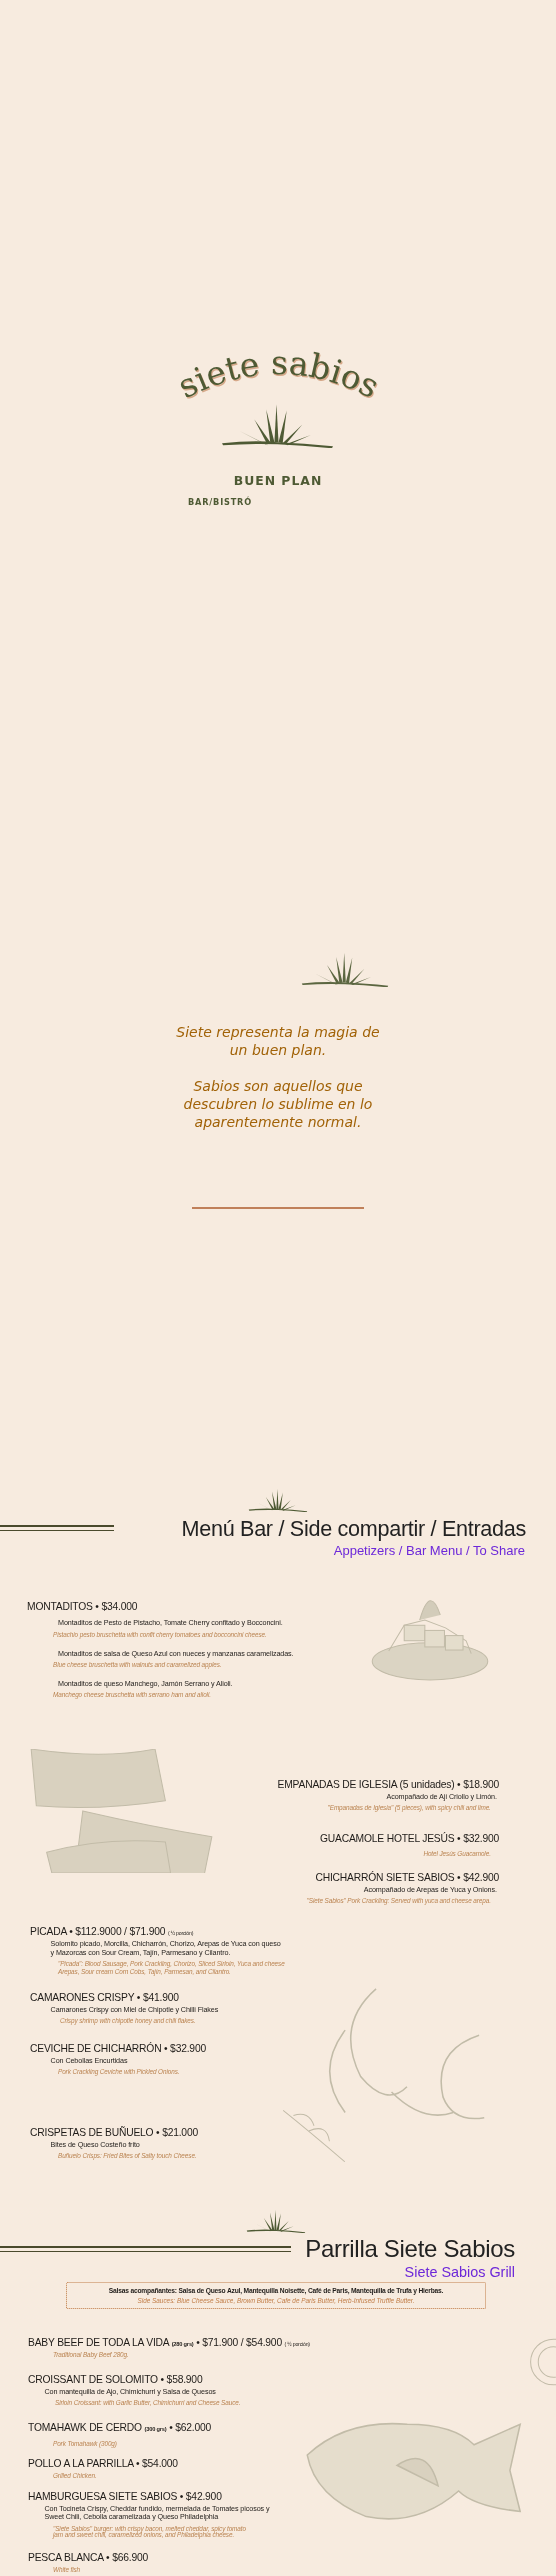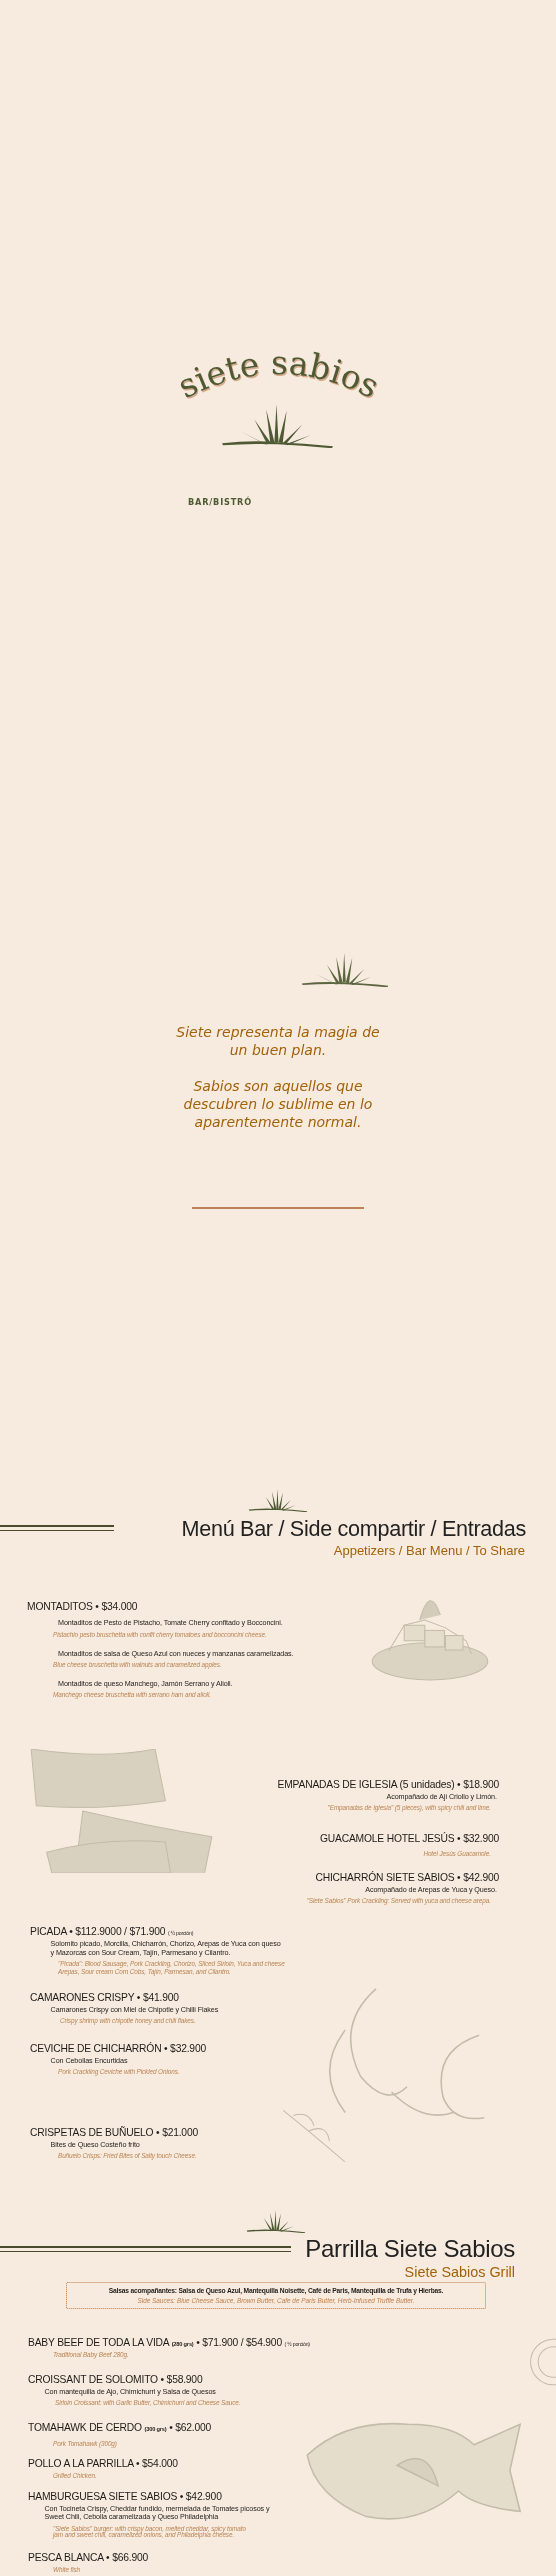--- a/index.html
+++ b/index.html
@@ -13,21 +13,21 @@
     font-family: "DejaVu Sans", sans-serif; font-weight: bold; font-size: 8.2px; letter-spacing: 0.8px; color: #4e5a34; }
 
   
   .intro { position: absolute; left: 103px; width: 350px; top: 1023px; text-align: center;
     font-family: "DejaVu Sans", sans-serif; font-style: italic; font-size: 14px; line-height: 18px; color: #a16207; }
   .intro p { margin-bottom: 18px; white-space: pre-line; }
   .intro-rule { position: absolute; left: 192px; top: 1207px; width: 172px; height: 2.1px; background: #c0805a; }
 
   
   .sec-title { position: absolute; font-family: "Liberation Sans", sans-serif; color: #222; font-size: 24px; line-height: 1; white-space: nowrap; letter-spacing: -0.3px; }
-  .sec-sub { position: absolute; font-family: "Liberation Sans", sans-serif; color: #a16207; font-size: 14.4px; line-height: 1; white-space: nowrap; }
+  .sec-sub { position: absolute; font-family: "Liberation Sans", sans-serif; color: #6d28d9; font-size: 14.4px; line-height: 1; white-space: nowrap; }
   .rule { position: absolute; height: 7.2px; }
   .rule::before, .rule::after { content: ""; position: absolute; left: 0; right: 0; height: 1.5px; background: #4a4a2c; }
   .rule::before { top: 0; }
   .rule::after { top: 4.6px; }
 
   
   .item { position: absolute; margin-top: 16px; }
   .item .name { font-family: "Liberation Sans", sans-serif; font-size: 10.3px; color: #1f1c19; white-space: nowrap; letter-spacing: -0.2px; }
   .item .name small { font-size: 5.7px; font-weight: bold; }
   .item .name .por { font-size: 5.2px; }
@@ -60,20 +60,21 @@
       <path d="M90,78 L65,30 L96,74Z"></path>
         <path d="M96,76 L88,10 L104,74Z"></path>
         <path d="M104,74 L108,0 L112,74Z"></path>
       <path d="M112,74 L128,12 L120,76Z"></path>
         <path d="M120,76 L158,40 L126,78Z"></path>
         <path d="M86,78 L36,52 L92,80Z"></path>
       <path d="M126,78 L175,60 L130,80Z"></path>
       <path d="M2,76 Q60,70 110,74 Q160,76 218,82 L216,86 Q160,80 110,78 Q60,76 4,80Z"></path>
     </g>
   </svg>
+  <div class="buen">BUEN PLAN</div>
   <div class="bistro">BAR/BISTRÓ</div>
 
   <svg class="abs" style="left:301px;top:953px" width="88" height="34" viewBox="0 0 220 85">
     <g fill="#5b6640">
       <path d="M90,78 L65,30 L96,74Z"></path>
         <path d="M96,76 L88,10 L104,74Z"></path>
         <path d="M104,74 L108,0 L112,74Z"></path>
       <path d="M112,74 L128,12 L120,76Z"></path>
         <path d="M120,76 L158,40 L126,78Z"></path>
         <path d="M86,78 L36,52 L92,80Z"></path>
@@ -120,21 +121,21 @@
     <div class="name">EMPANADAS DE IGLESIA (5 unidades) • $18.900</div>
     <div class="desc" style="padding-right:2.1px">Acompañado de Ají Criollo y Limón.</div>
     <div class="en" style="padding-right:8.2px">"Empanadas de Iglesia" (5 pieces), with spicy chili and lime.</div>
   </div>
   <div class="item right" style="right:57px;top:1817px;width:361px">
     <div class="name">GUACAMOLE HOTEL JESÚS • $32.900</div>
     <div class="en" style="padding-right:8.2px;margin-top:6.2px">Hotel Jesús Guacamole.</div>
   </div>
   <div class="item right" style="right:57px;top:1856px;width:361px">
     <div class="name">CHICHARRÓN SIETE SABIOS • $42.900</div>
-    <div class="desc" style="padding-right:2.1px">Acompañado de Arepas de Yuca y Queso.</div>
+    <div class="desc" style="padding-right:2.1px">Acompañado de Arepas de Yuca y Onions.</div>
     <div class="en" style="padding-right:8.2px">"Siete Sabios" Pork Crackling: Served with yuca and cheese arepa.</div>
   </div>
 
   <div class="item left" style="left:30px;top:1910px;width:319px">
     <div class="name"><span>PICADA • $112.9000 / $71.900</span> <span class="por">( ½ porción)</span></div>
     <div class="desc">Solomito picado, Morcilla, Chicharrón, Chorizo, Arepas de Yuca con queso
  y Mazorcas con Sour Cream, Tajín, Parmesano y Cilantro.</div>
     <div class="en" style="padding-left:28px">"Picada": Blood Sausage, Pork Crackling, Chorizo, Sliced Sirloin, Yuca and cheese
 Arepas, Sour cream Corn Cobs, Tajín, Parmesan, and Cilantro.</div>
   </div>

